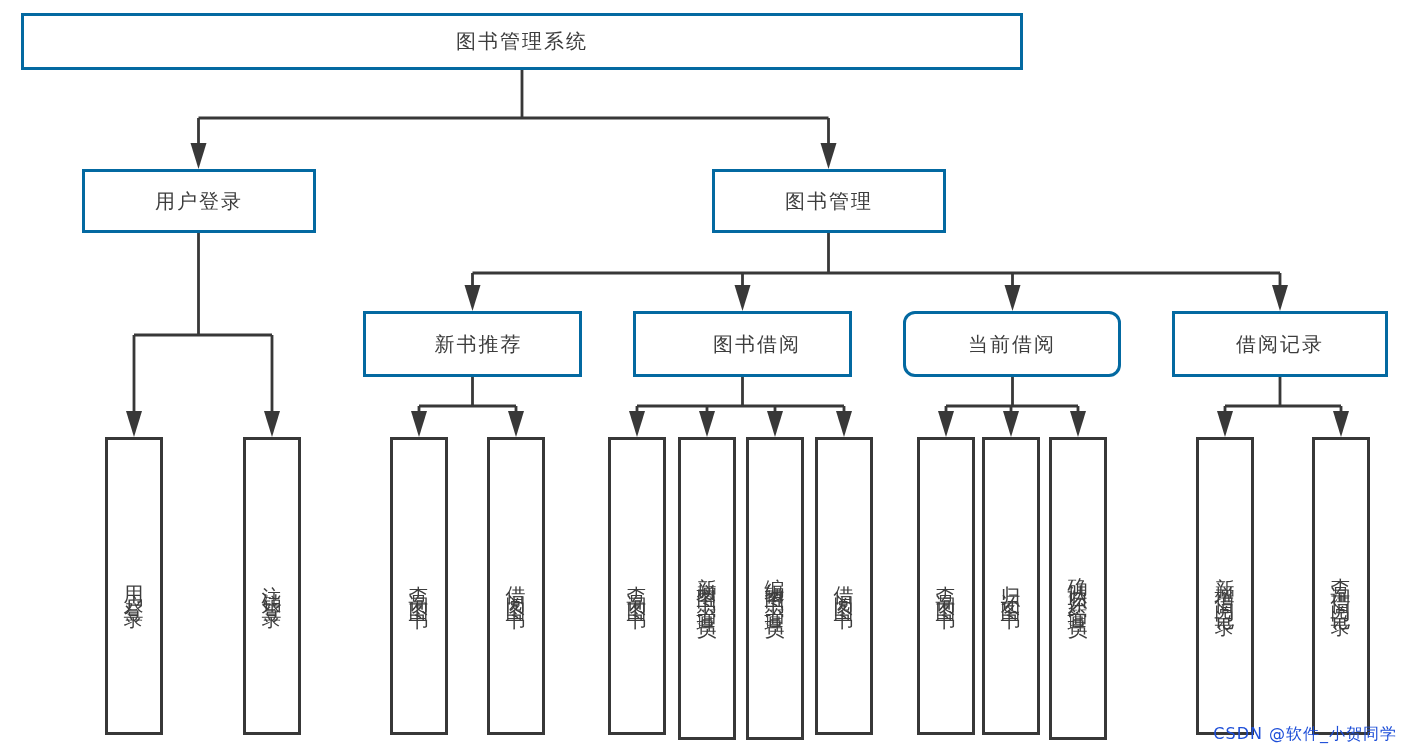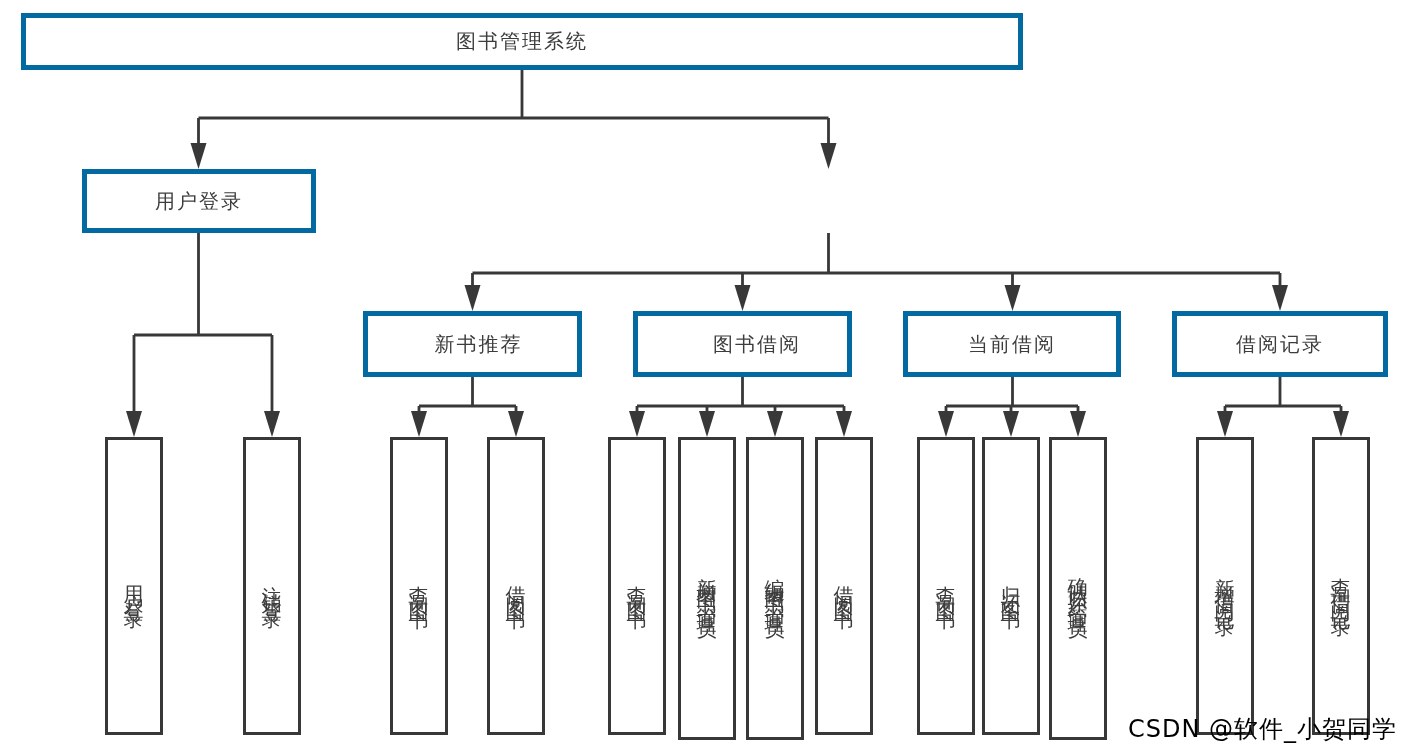--- a/index.html
+++ b/index.html
@@ -2,37 +2,37 @@
 <html><head>
 <meta charset="utf-8">
 <style>
   html,body{margin:0;padding:0;background:#fff;}
   #stage{
     position:relative;width:1405px;height:747px;background:#fff;overflow:hidden;
     font-family:"DejaVu Sans","Liberation Sans",sans-serif;color:#3d3d3d;
   }
   #connectors{position:absolute;left:0;top:0;width:1405px;height:747px;}
   .hbox{
-    position:absolute;box-sizing:border-box;border:5px solid #0369a1;background:#fff;
+    position:absolute;box-sizing:border-box;border:3px solid #0369a1;background:#fff;
     display:flex;align-items:center;justify-content:center;
     font-size:20px;letter-spacing:2px;white-space:nowrap;
   }
   .vbox{
     position:absolute;box-sizing:border-box;border:3px solid #383838;background:#fff;
     top:437px;width:58px;height:298px;
     display:flex;align-items:center;justify-content:center;
   }
   .vbox.tall{height:303px;}
   .vlabel{
     writing-mode:vertical-rl;text-orientation:mixed;
     font-size:20px;letter-spacing:8px;line-height:1;white-space:nowrap;
   }
   .vbox.tall .vlabel{letter-spacing:6px;}
   #watermark{
-    position:absolute;right:8px;bottom:2px;font-size:24px;color:#000000;
+    position:absolute;right:8px;bottom:2px;font-size:16px;color:#1d4ed8;
     letter-spacing:1px;white-space:nowrap;
   }
 </style>
 </head>
 <body>
 
 <div id="stage">
 
   <svg id="connectors" width="1405" height="747" viewBox="0 0 1405 747" xmlns="http://www.w3.org/2000/svg">
 
@@ -75,28 +75,31 @@
     </g>
   </svg>
 
   <div class="hbox" style="left:21px;top:13px;width:1002px;height:57px;">
     <span>图书管理系统</span>
   </div>
 
   <div class="hbox" style="left:82px;top:169px;width:234px;height:64px;">
     <span>用户登录</span>
   </div>
+  <div class="hbox" style="left:712px;top:169px;width:234px;height:64px;">
+    <span>图书管理</span>
+  </div>
 
   <div class="hbox" style="left:363px;top:311px;width:219px;height:66px;padding-left:12px;">
     <span>新书推荐</span>
   </div>
   <div class="hbox" style="left:633px;top:311px;width:219px;height:66px;padding-left:29px;">
     <span>图书借阅</span>
   </div>
-  <div class="hbox" style="left:903px;top:311px;width:218px;height:66px;">
+  <div class="hbox" style="left:903px;top:311px;width:218px;height:66px;border-radius:12px;">
     <span>当前借阅</span>
   </div>
   <div class="hbox" style="left:1172px;top:311px;width:216px;height:66px;">
     <span>借阅记录</span>
   </div>
 
   <div class="vbox" style="left:105px;">
     <span class="vlabel">用户登录</span>
   </div>
   <div class="vbox" style="left:243px;">

